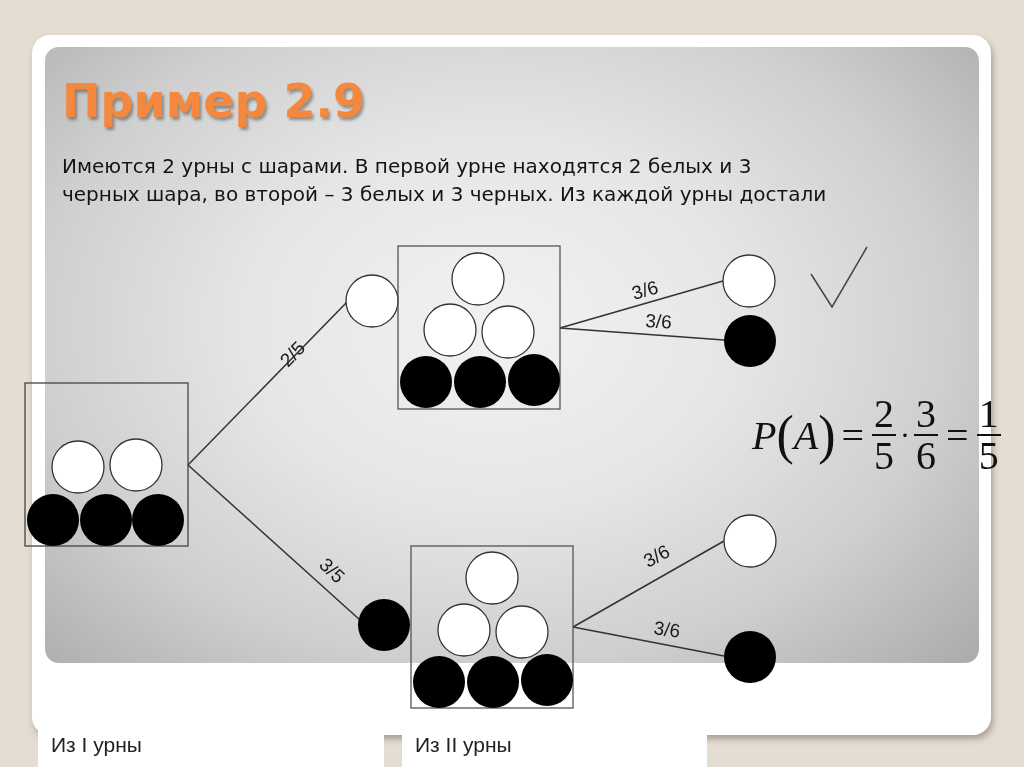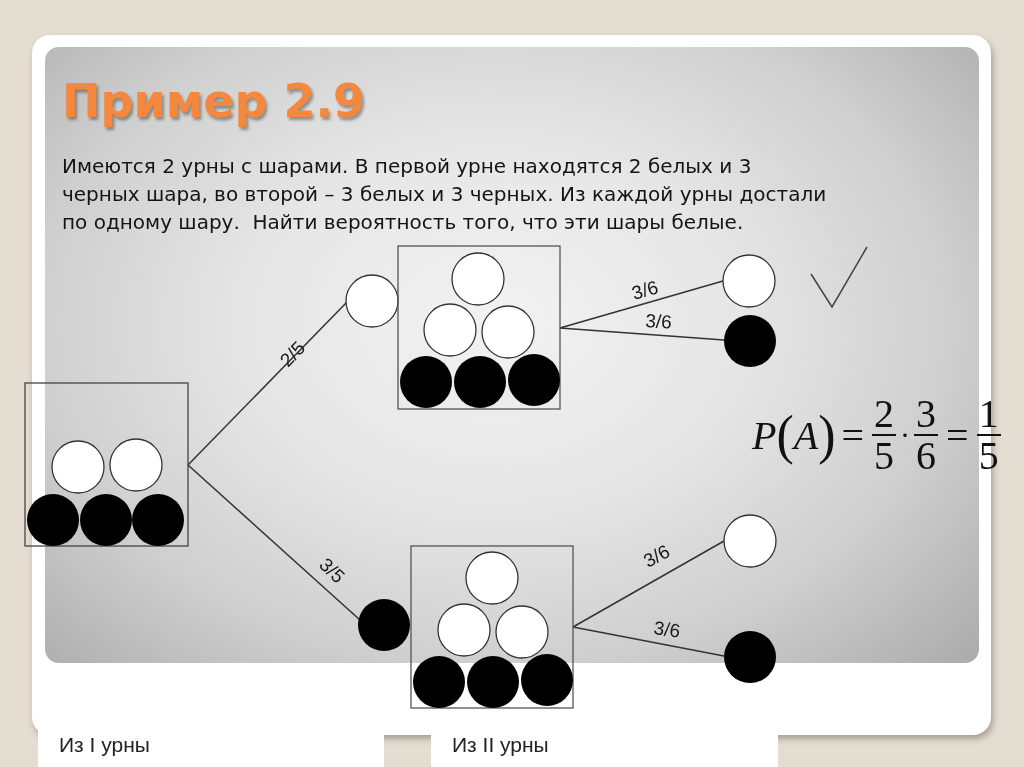--- a/index.html
+++ b/index.html
@@ -39,40 +39,39 @@
   .formula .it { font-style: italic; }
   .formula .paren { font-size: 52px; line-height: 1; transform: scaleY(1.05); display: inline-block; }
   .formula .op { margin: 0 6px; }
   .frac { display: inline-flex; flex-direction: column; align-items: center; margin: 0 2px; }
   .frac .num, .frac .den { line-height: 40px; font-size: 40px; padding: 0 2px; }
   .frac .bar { width: 100%; height: 2px; background: #111; }
   .dot { font-size: 30px; margin: 0 2px; }
   .caption {
     position: absolute; top: 723px; height: 44px; background: #ffffff;
     font-family: "Liberation Sans", sans-serif; font-size: 21px; color: #222;
-    display: flex; align-items: center; padding-left: 21px; box-sizing: border-box;
+    display: flex; align-items: center; padding-left: 13px; box-sizing: border-box;
   }
   .caption-1 { left: 38px; width: 346px; }
-  .caption-2 { left: 431px; width: 347px; }
+  .caption-2 { left: 402px; width: 305px; }
   .edge-label {
     font-family: "Liberation Sans", sans-serif; font-size: 19px; fill: #1a1a1a;
   }
 </style>
 </head>
 <body>
 
 <div class="card"></div>
 <div class="slide"></div>
 
 <h1 class="title">Пример 2.9</h1>
 
 <p class="problem">
   <span class="line">Имеются 2 урны с шарами. В первой урне находятся 2 белых и 3</span>
   <span class="line">черных шара, во второй – 3 белых и 3 черных. Из каждой урны достали</span>
-  <span class="line">по одному шару.  Найти вероятность того, что эти шары белые.</span>
 </p>
 
 <svg class="diagram" width="1024" height="767" viewBox="0 0 1024 767">
 
   <g stroke="#333" stroke-width="1.5" fill="none">
     <line x1="188" y1="465" x2="347" y2="302"></line>
     <line x1="188" y1="465" x2="360" y2="620"></line>
     <line x1="560" y1="328" x2="723" y2="281"></line>
     <line x1="560" y1="328" x2="724" y2="340"></line>
     <line x1="573" y1="627" x2="724" y2="541"></line>

